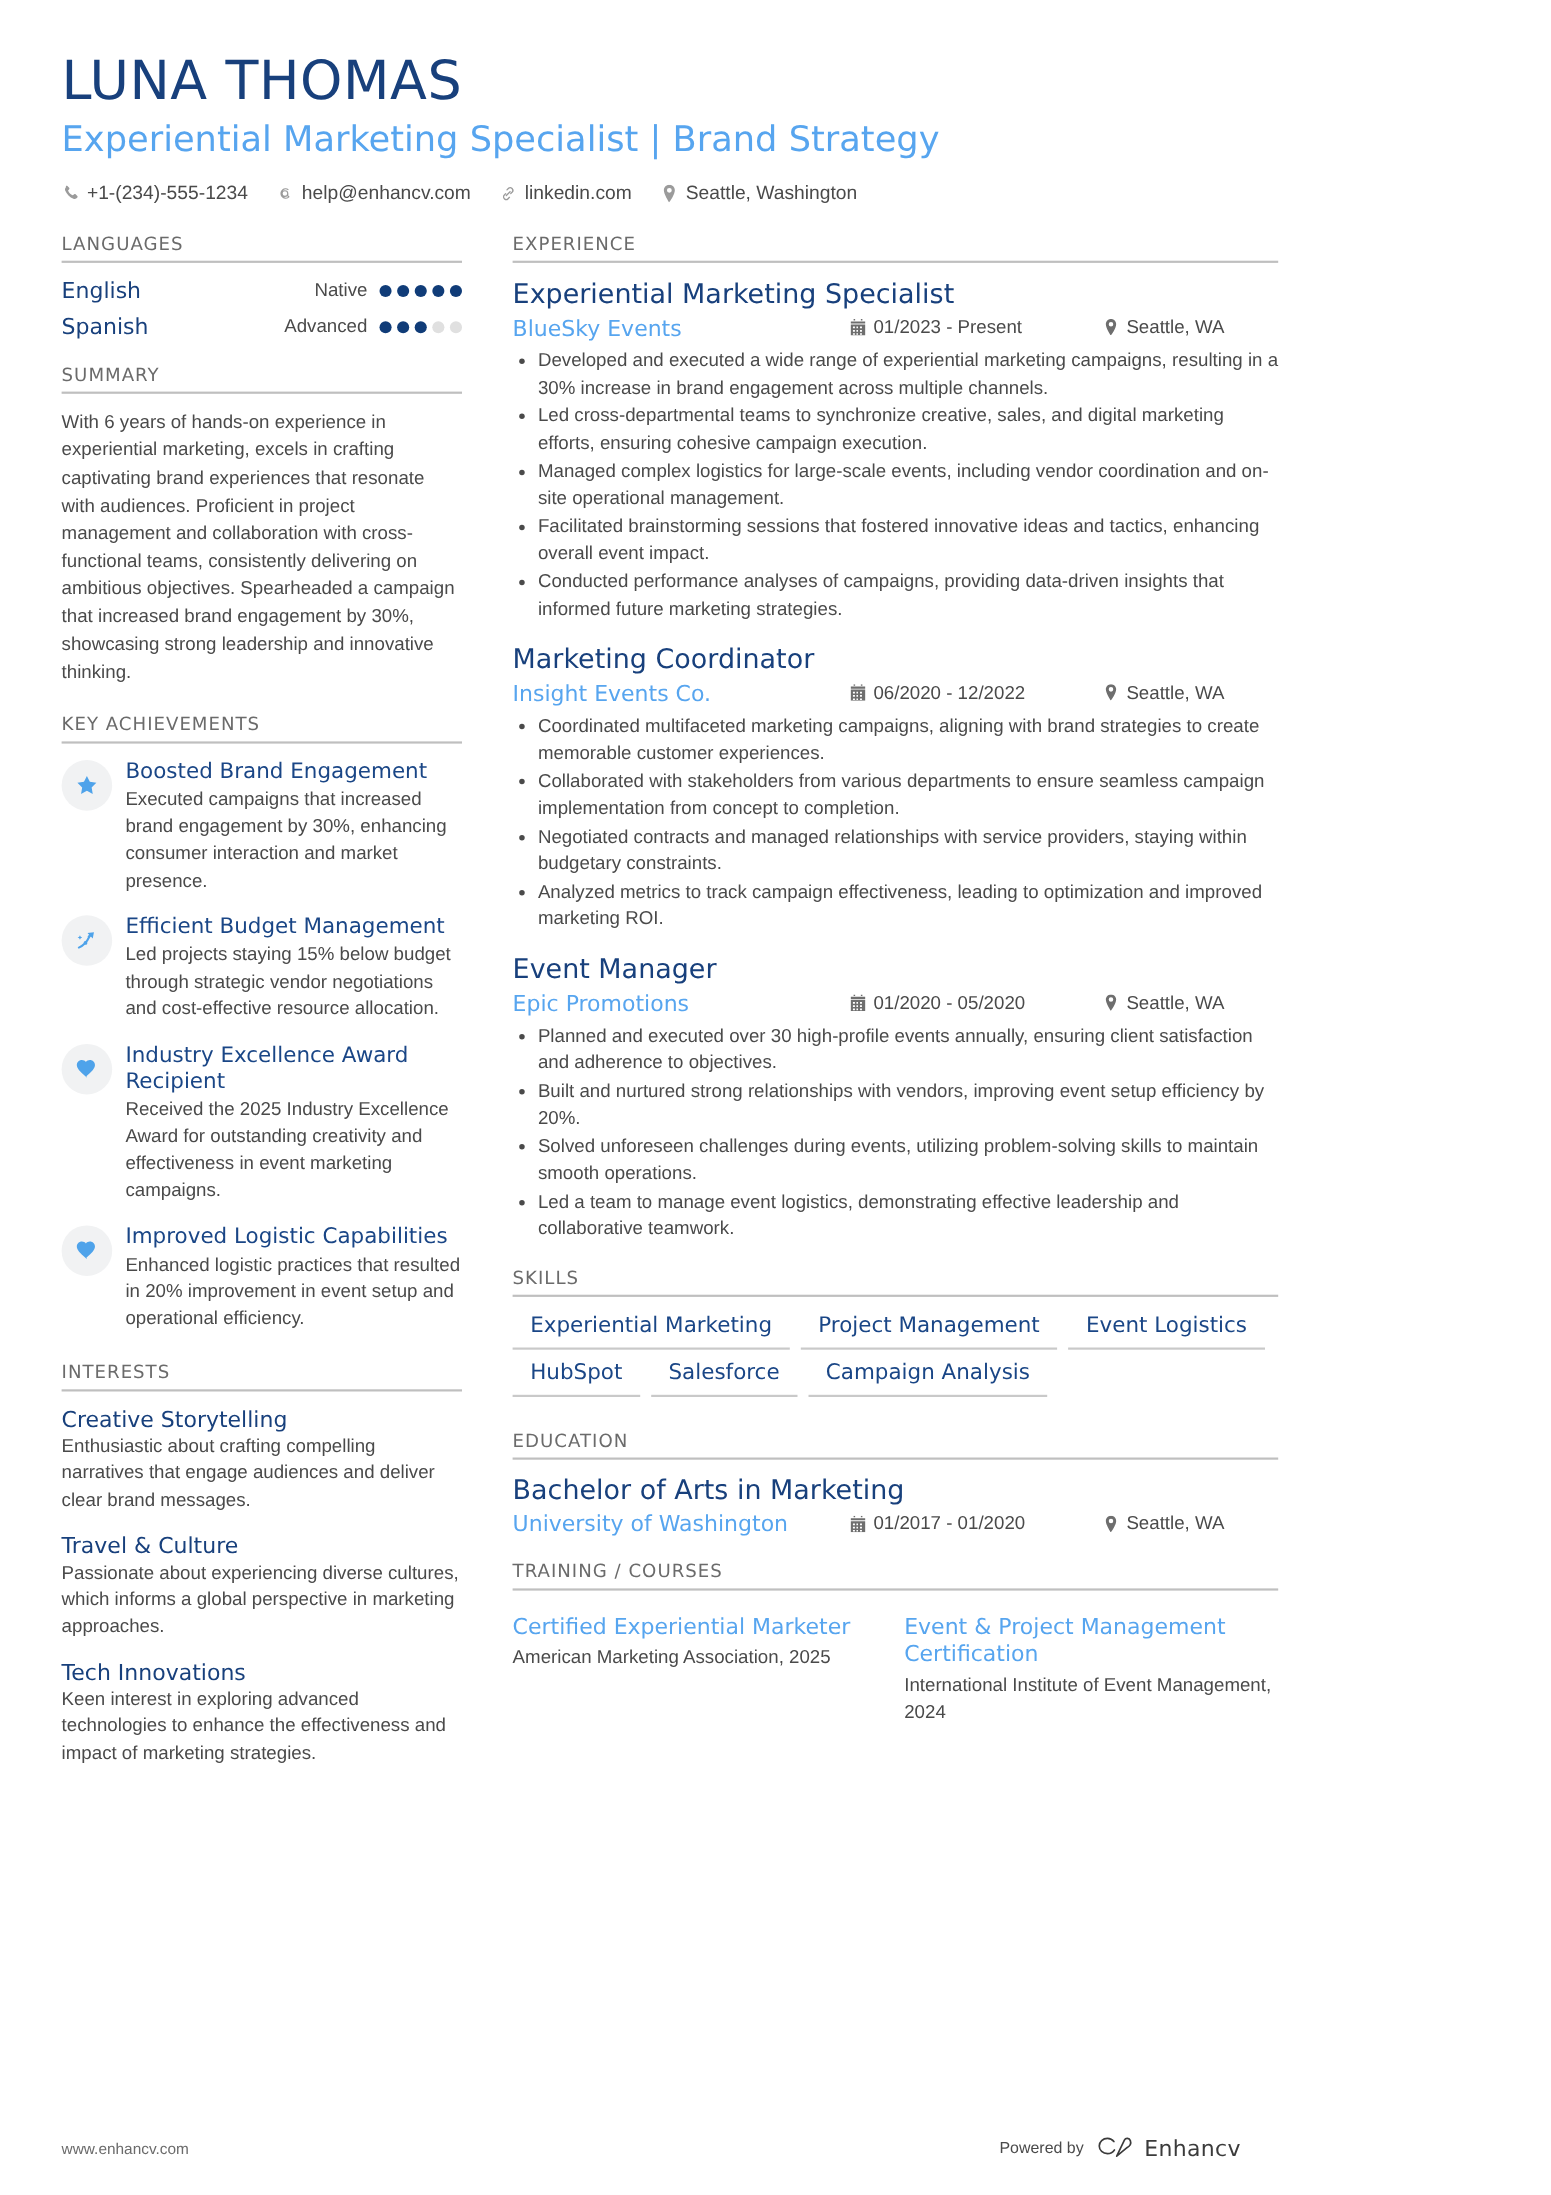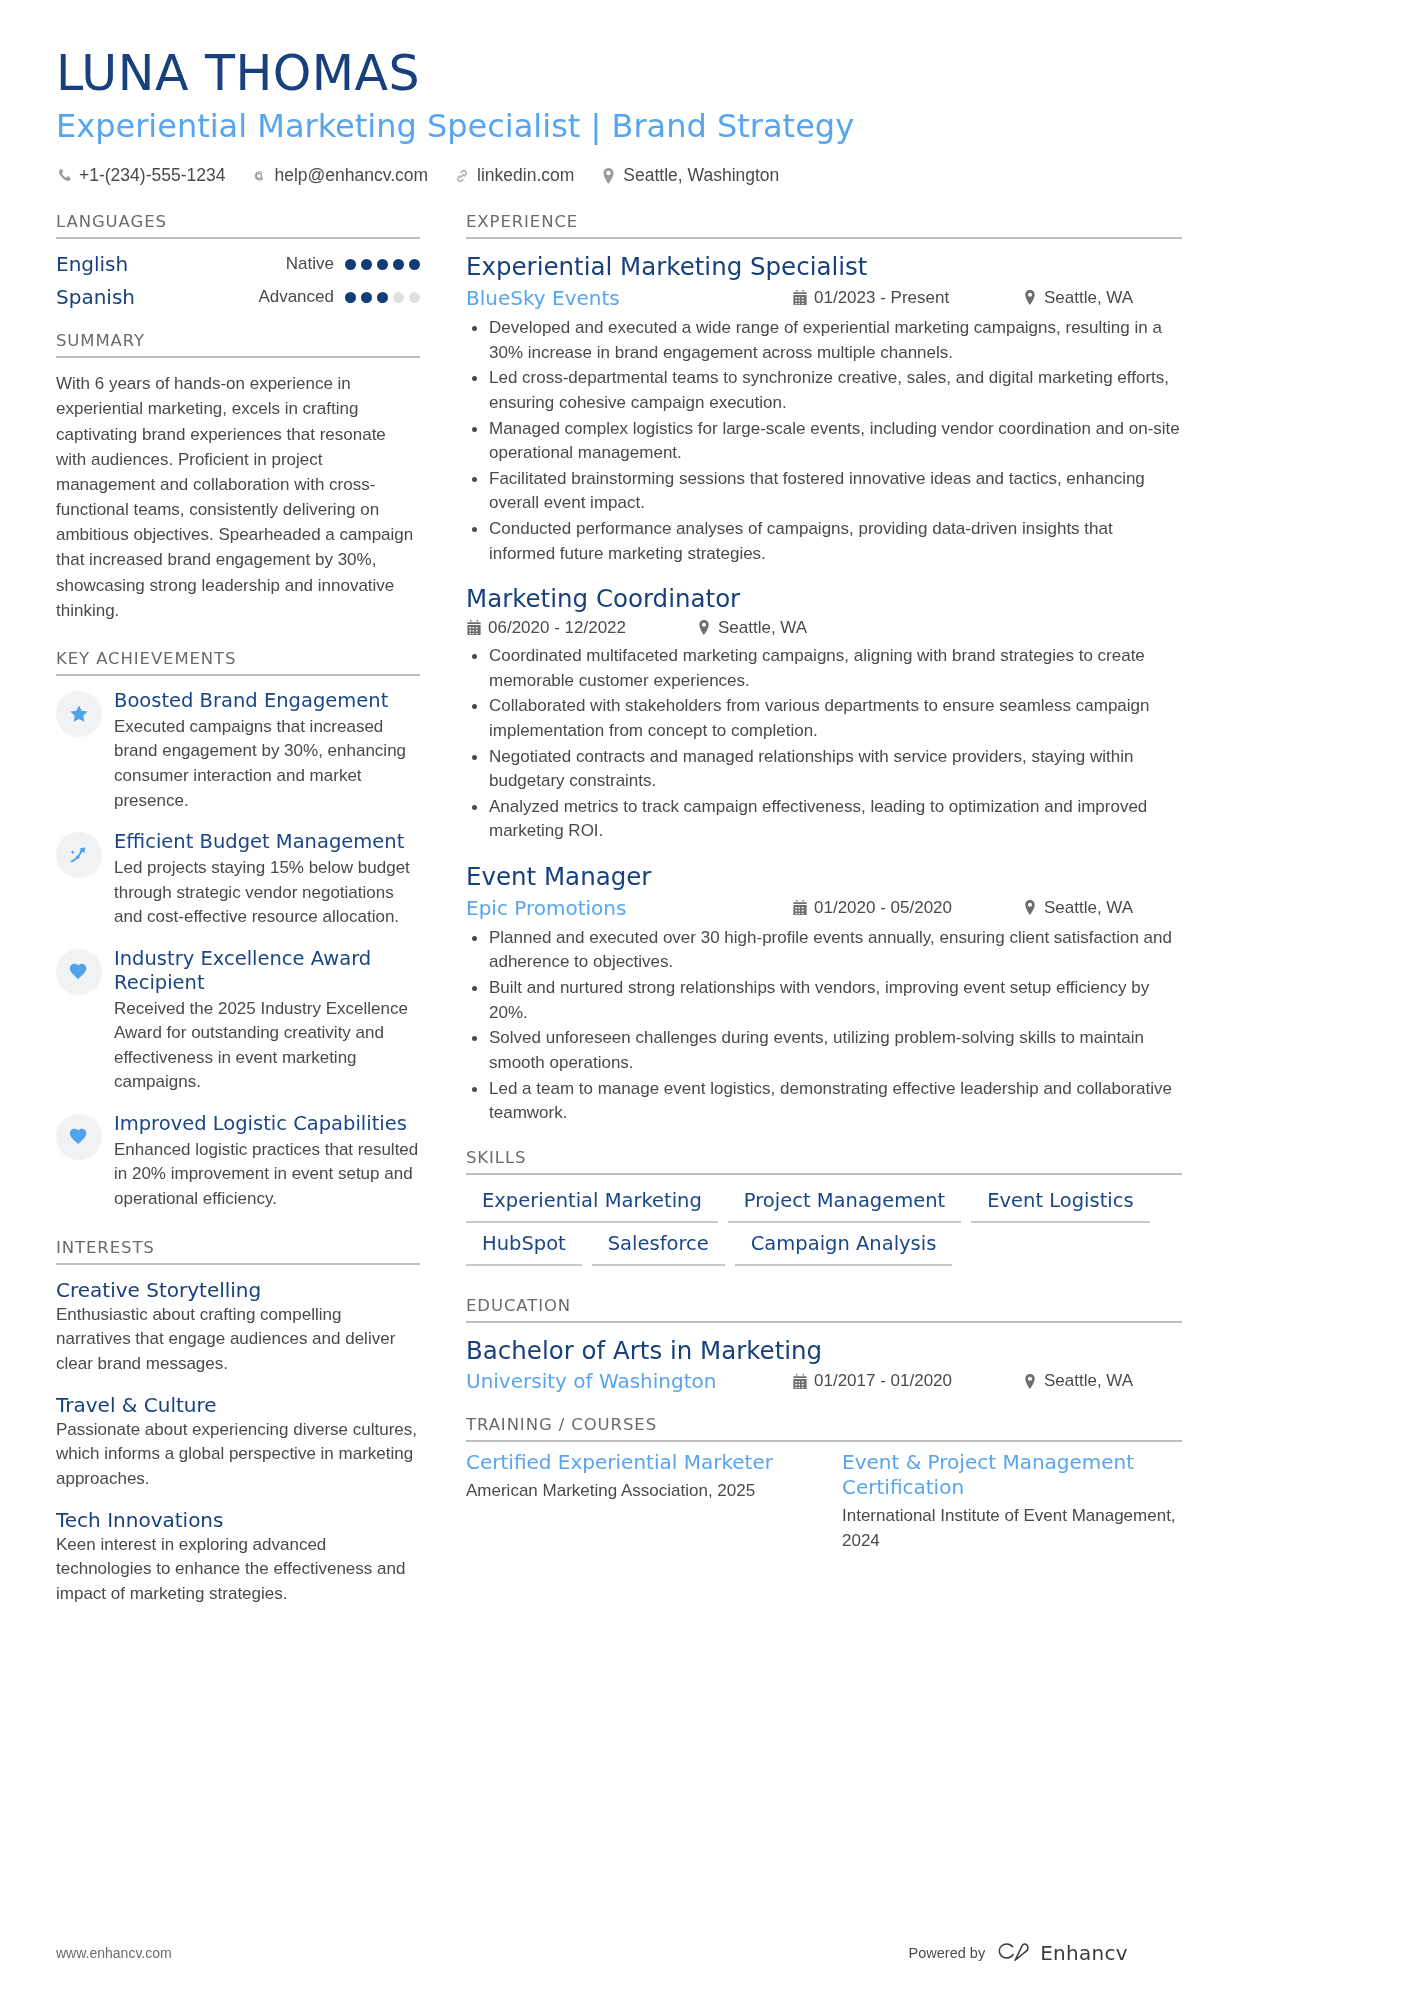--- a/index.html
+++ b/index.html
@@ -226,21 +226,21 @@
   
   .edu-title {
     font-family: "DejaVu Sans", sans-serif;
     font-size: 24.5px;
     color: #18407c;
     line-height: 1.25;
     margin-bottom: 3px;
   }
 
   
-  .train-grid { display: flex; gap: 36px; padding-top: 8px; }
+  .train-grid { display: flex; gap: 16px; padding-top: 20px; }
   .train-item { width: 340px; }
   .train-name {
     font-family: "DejaVu Sans", sans-serif;
     font-size: 20px;
     color: #57a5ef;
     line-height: 1.25;
     margin-bottom: 4px;
   }
   .train-org {
     font-size: 17px;
@@ -472,20 +472,21 @@
               <li>Led cross-departmental teams to synchronize creative, sales, and digital marketing efforts, ensuring cohesive campaign execution.</li>
               <li>Managed complex logistics for large-scale events, including vendor coordination and on-site operational management.</li>
               <li>Facilitated brainstorming sessions that fostered innovative ideas and tactics, enhancing overall event impact.</li>
               <li>Conducted performance analyses of campaigns, providing data-driven insights that informed future marketing strategies.</li>
             </ul>
           </div>
 
           <div class="job">
             <div class="job-title">Marketing Coordinator</div>
             <div class="job-meta">
+              <span class="job-company">Insight Events Co.</span>
               <span class="meta-chunk meta-date">
                 <span class="ico">
                   <svg width="14" height="15" viewBox="0 0 14 15">
                       <path fill="currentColor" d="M3 0h1.4v1.4H3zM9.6 0H11v1.4H9.6zM0.4 2.2h13.2v1.9H0.4zM0.4 4.9h13.2V15H0.4zm2 2v1.6h1.8V6.9zm3.2 0v1.6H7V6.9zm3.2 0v1.6h1.8V6.9zm-6.4 3v1.6h1.8V9.9zm3.2 0v1.6H7V9.9zm3.2 0v1.6h1.8V9.9zm-6.4 3v1.4h1.8v-1.4zm3.2 0v1.4H7v-1.4zm3.2 0v1.4h1.8v-1.4z"></path>
                     </svg>
                 </span>
                 <span>06/2020 - 12/2022</span>
               </span>
               <span class="meta-chunk meta-loc">
                 <span class="ico">

